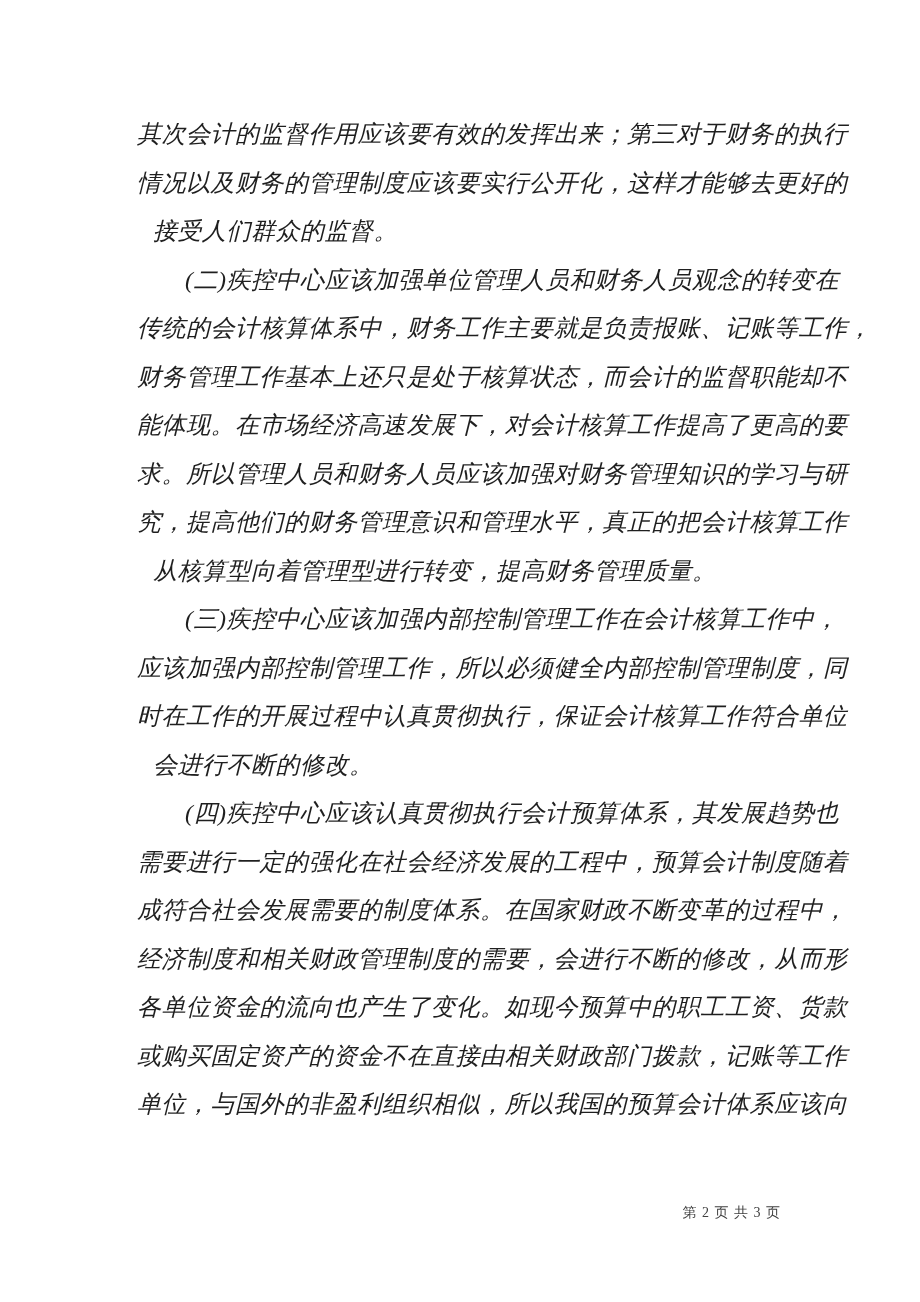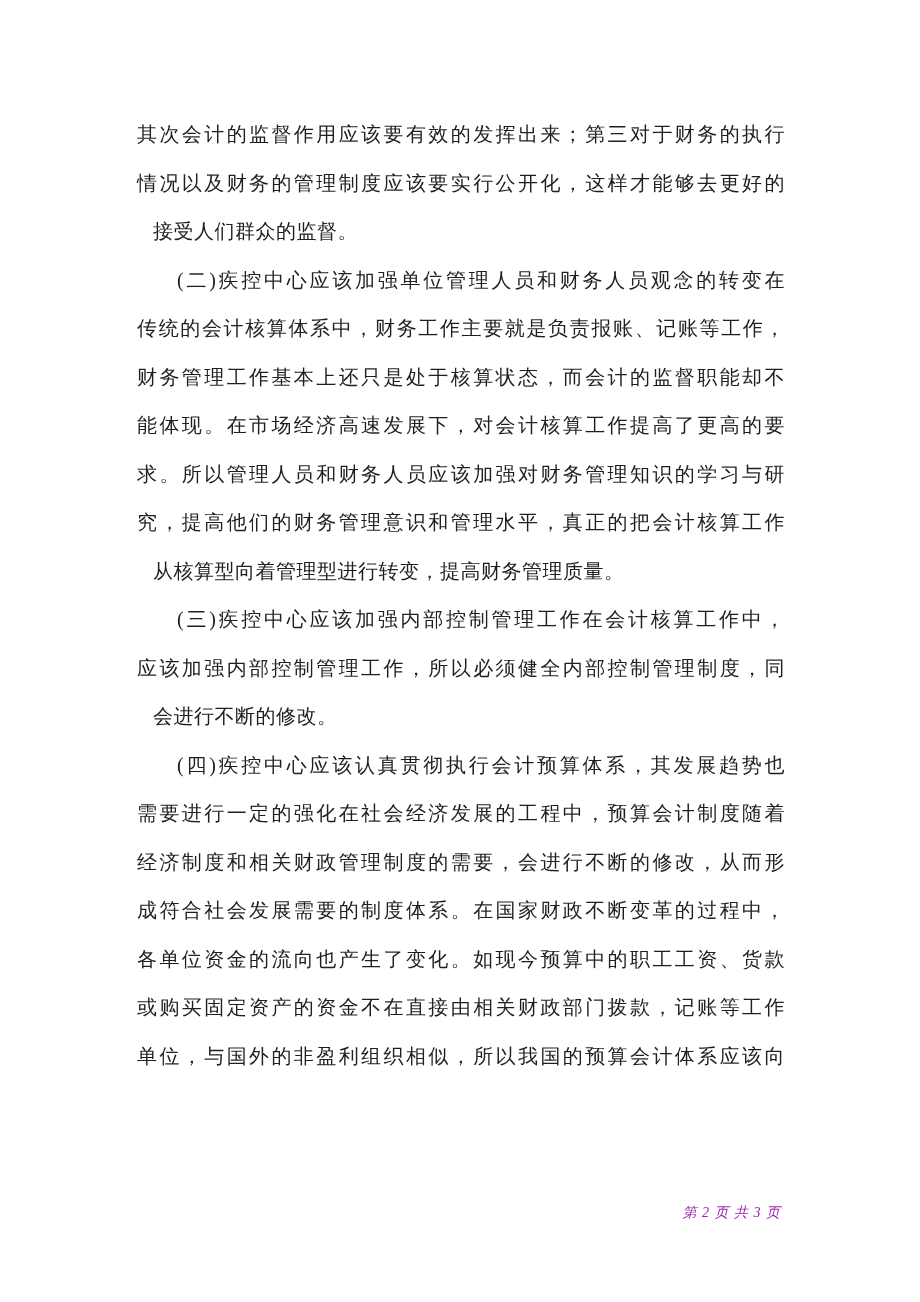--- a/index.html
+++ b/index.html
@@ -19,70 +19,71 @@
   .body-text {
     position: absolute;
     left: 137px;
     top: 110px;
     width: 648px;
   }
   .line {
     width: 648px;
     height: 48.5px;
     line-height: 48.5px;
-    font-size: 20px;
+    font-size: 24px;
     letter-spacing: 0.5px;
     white-space: nowrap;
     text-align: justify;
     text-align-last: justify;
     overflow: visible;
+    font-style: italic;
   }
   .line.para-end {
     text-align: left;
     text-align-last: left;
     margin-left: 16px;
   }
   .line.para-start {
     text-indent: 2em;
   }
   .footer {
     position: absolute;
     top: 1203px;
     right: 139px;
     font-size: 14px;
     line-height: 20px;
     letter-spacing: 1px;
-    color: #a21caf;
+    color: #404040;
     white-space: nowrap;
-    font-style: italic;
   }
 </style>
 </head>
 <body>
 
 <div class="page">
 
   <div class="body-text">
     <div class="line">其次会计的监督作用应该要有效的发挥出来；第三对于财务的执行</div>
     <div class="line">情况以及财务的管理制度应该要实行公开化，这样才能够去更好的</div>
     <div class="line para-end">接受人们群众的监督。</div>
     <div class="line para-start">(二)疾控中心应该加强单位管理人员和财务人员观念的转变在</div>
     <div class="line">传统的会计核算体系中，财务工作主要就是负责报账、记账等工作，</div>
     <div class="line">财务管理工作基本上还只是处于核算状态，而会计的监督职能却不</div>
     <div class="line">能体现。在市场经济高速发展下，对会计核算工作提高了更高的要</div>
     <div class="line">求。所以管理人员和财务人员应该加强对财务管理知识的学习与研</div>
     <div class="line">究，提高他们的财务管理意识和管理水平，真正的把会计核算工作</div>
     <div class="line para-end">从核算型向着管理型进行转变，提高财务管理质量。</div>
     <div class="line para-start">(三)疾控中心应该加强内部控制管理工作在会计核算工作中，</div>
     <div class="line">应该加强内部控制管理工作，所以必须健全内部控制管理制度，同</div>
+    <div class="line">时在工作的开展过程中认真贯彻执行，保证会计核算工作符合单位</div>
     <div class="line para-end">会进行不断的修改。</div>
     <div class="line para-start">(四)疾控中心应该认真贯彻执行会计预算体系，其发展趋势也</div>
     <div class="line">需要进行一定的强化在社会经济发展的工程中，预算会计制度随着</div>
+    <div class="line">成符合社会发展需要的制度体系。在国家财政不断变革的过程中，</div>
     <div class="line">经济制度和相关财政管理制度的需要，会进行不断的修改，从而形</div>
-    <div class="line">成符合社会发展需要的制度体系。在国家财政不断变革的过程中，</div>
     <div class="line">各单位资金的流向也产生了变化。如现今预算中的职工工资、货款</div>
     <div class="line">或购买固定资产的资金不在直接由相关财政部门拨款，记账等工作</div>
     <div class="line">单位，与国外的非盈利组织相似，所以我国的预算会计体系应该向</div>
   </div>
 
   <div class="footer">第 2 页 共 3 页</div>
 
 </div>
 
 </body></html>

